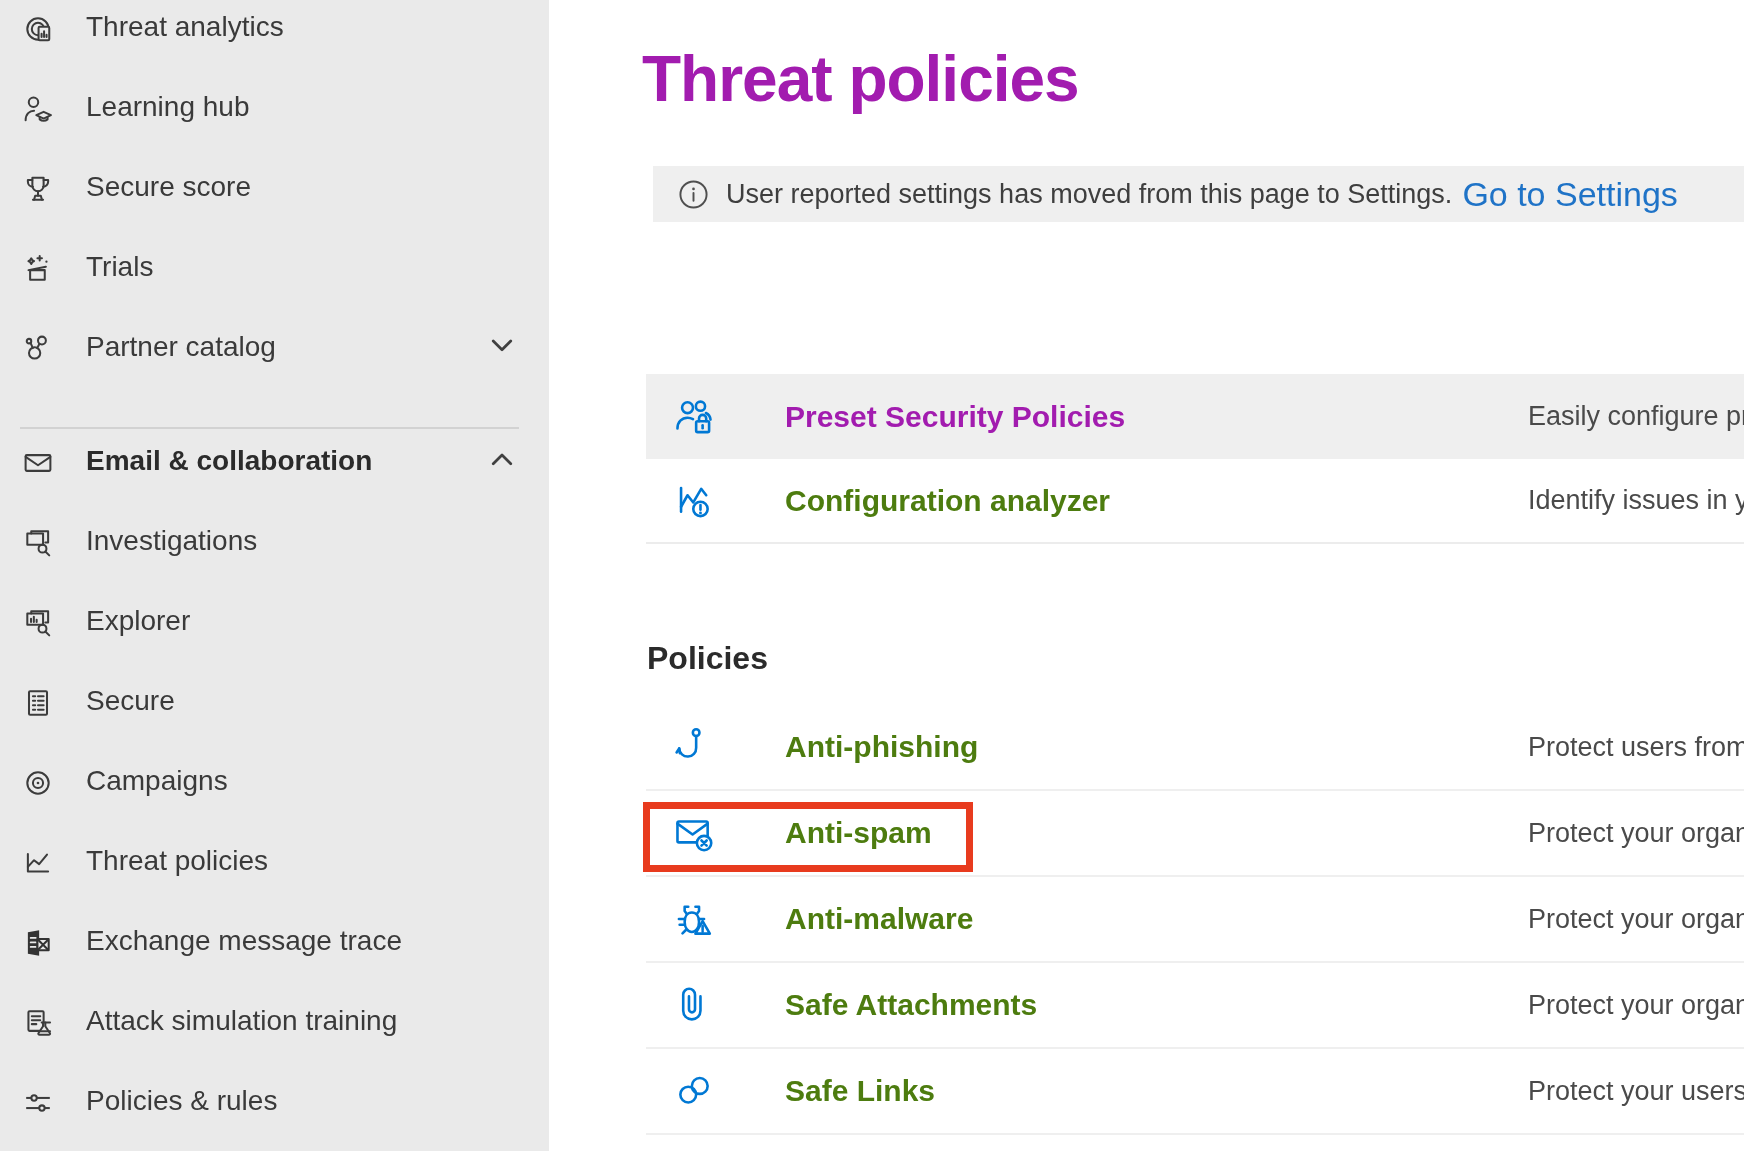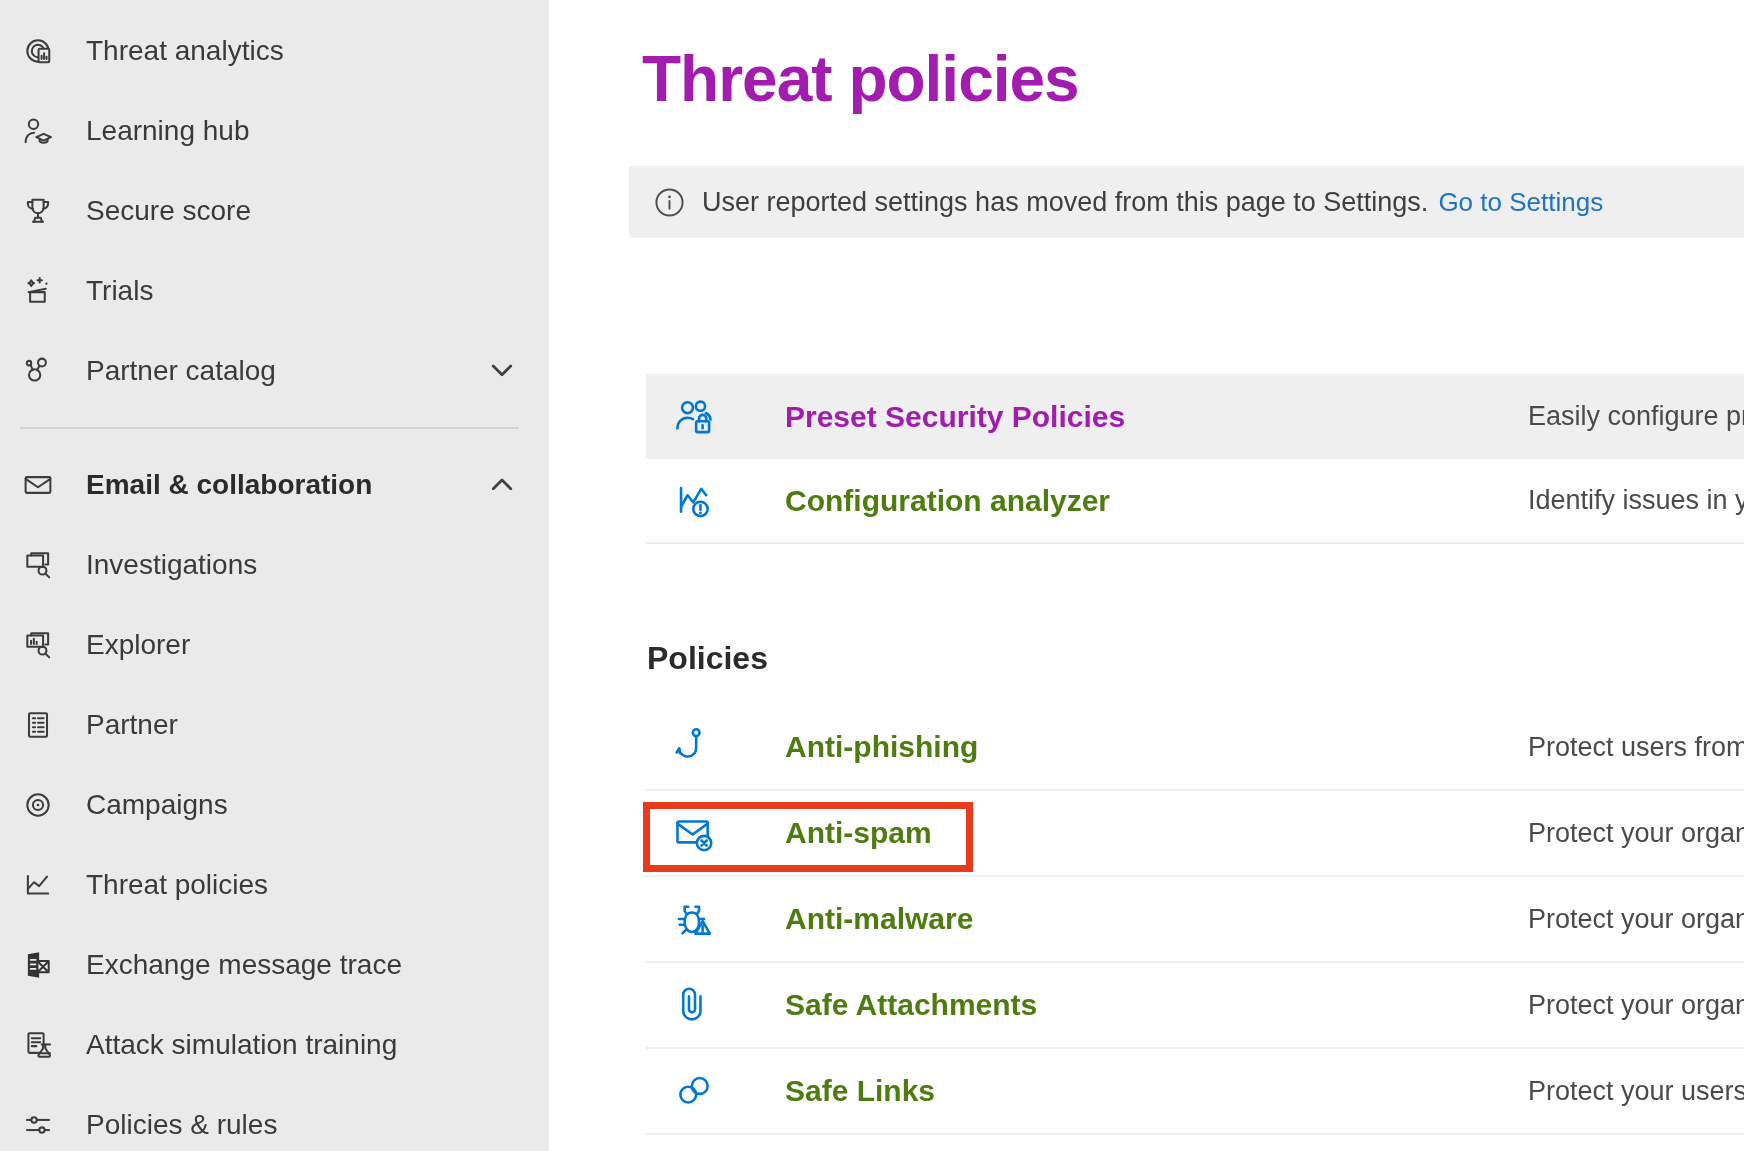--- a/index.html
+++ b/index.html
@@ -3,41 +3,41 @@
 <meta charset="utf-8">
 <style>
   * { margin:0; padding:0; box-sizing:border-box; }
   html,body { width:1744px; height:1151px; overflow:hidden; background:#fff;
               font-family:"Liberation Sans", sans-serif; }
   .screen { position:relative; width:1744px; height:1151px; overflow:hidden; }
 
   
   .sidebar { position:absolute; left:0; top:0; width:549px; height:1151px;
              background:#eaeaea; padding-top:11px; }
-  .nav-item { position:relative; height:80px; display:flex; align-items:center;
+  .nav-item { position:relative; height:80px; display:flex; align-items:flex-start;
               cursor:pointer; }
   .nav-item .nicon { width:36px; height:36px; margin-left:20px; flex:0 0 36px;
                      color:#3c3c3c; }
   .nav-item .nlabel { margin-left:30px; font-size:28px; color:#3a3a3a; }
   .nav-item.bold .nlabel { font-weight:700; color:#2b2b2b; }
   .nav-item .chev { position:absolute; right:32px; width:30px; height:30px; color:#404040; }
   .side-divider { height:2px; background:#d2d2d2; margin:16px 30px 16px 20px; }
   svg { display:block; }
 
   
   .main { position:absolute; left:549px; top:0; width:1195px; height:1151px; background:#fff; }
   .page-title { position:absolute; left:93px; top:42px; font-size:64px; font-weight:700;
                 color:#a21caf; letter-spacing:-1px; white-space:nowrap; }
 
-  .banner { position:absolute; left:80px; right:0; top:166px; height:72px;
+  .banner { position:absolute; left:104px; right:0; top:166px; height:56px;
             background:#efefef; display:flex; align-items:center; padding-left:25px;
             white-space:nowrap; overflow:hidden; }
   .banner .iicon { width:31px; height:31px; color:#4f4f4f; flex:0 0 31px; }
   .banner .btext { margin-left:17px; font-size:27px; color:#3e3e3e; }
-  .banner .blink { margin-left:10px; font-size:26px; color:#1f73c7; cursor:pointer; }
+  .banner .blink { margin-left:10px; font-size:34px; color:#1f73c7; cursor:pointer; }
 
   .sec-heading { position:absolute; left:98px; font-size:32px; font-weight:700; color:#2b2b2b; }
   .h-templated { top:308px; }
   .h-policies  { top:640px; }
 
   .rows { position:absolute; left:97px; right:0; }
   .rows-templated { top:374px; }
   .rows-policies  { top:705px; }
   .prow { position:relative; height:85px; display:flex; align-items:center; cursor:pointer; }
   .rows-policies .prow { height:86px; border-bottom:2px solid #efefef; }
@@ -170,21 +170,21 @@
       <span class="nlabel">Explorer</span>
     </div>
 
     <div class="nav-item">
       <span class="nicon">
         <svg viewBox="0 0 32 32" fill="none" stroke="currentColor" stroke-width="1.8" stroke-linecap="round" stroke-linejoin="round">
           <rect x="8" y="5.5" width="16" height="21" rx="1"></rect>
           <path d="M11.5 10h2M16 10h5M11.5 14h2M16 14h5M11.5 18h2M16 18h5M11.5 22h2M16 22h5"></path>
         </svg>
         </span>
-      <span class="nlabel">Partner</span>
+      <span class="nlabel">Secure</span>
     </div>
 
     <div class="nav-item">
       <span class="nicon">
         <svg viewBox="0 0 32 32" fill="none" stroke="currentColor" stroke-width="1.8">
           <circle cx="16" cy="16" r="9.5"></circle>
             <circle cx="16" cy="16" r="4.5"></circle>
           <circle cx="16" cy="16" r="1.2" fill="currentColor" stroke="none"></circle>
         </svg>
         </span>

